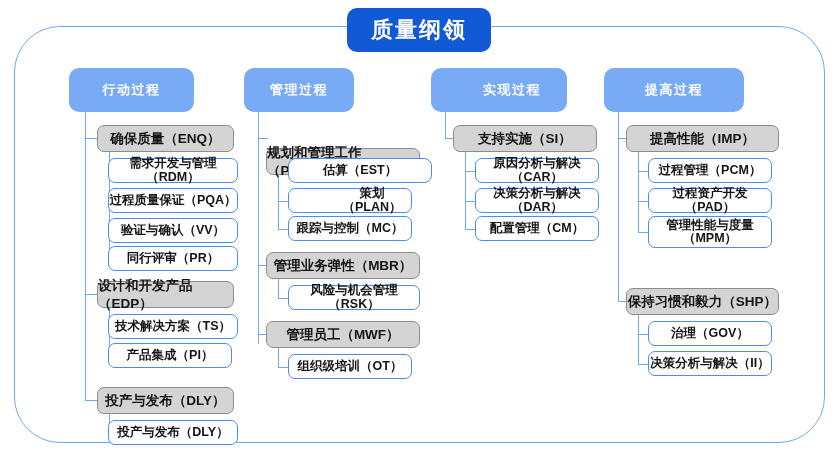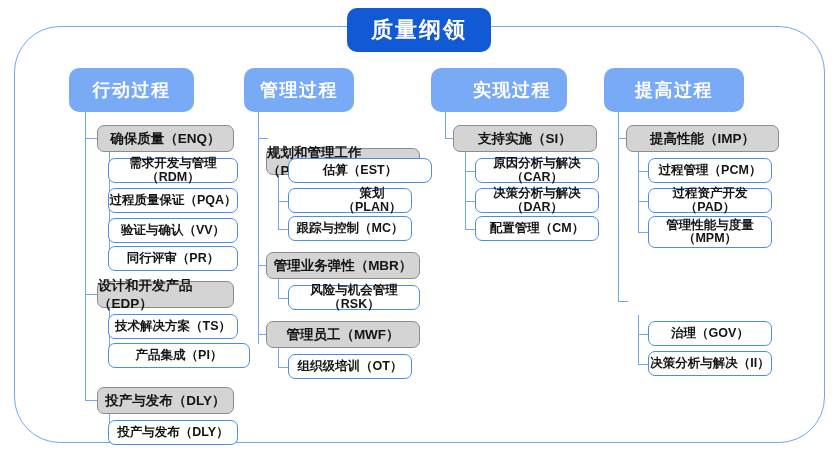--- a/index.html
+++ b/index.html
@@ -37,21 +37,21 @@
     z-index:5;
   }
   
   .col-head{
     position:absolute;
     height:44px;
     background:#79aaf5;
     border-radius:10px;
     display:flex;align-items:center;justify-content:center;
     color:#ffffff;
-    font-size:18px;font-weight:700;
+    font-size:13px;font-weight:700;
     letter-spacing:1.5px;
     z-index:4;
   }
   
   .grp{
     position:absolute;
     height:27px;
     background:#d4d4d4;
     border:1.3px solid #8c8c8c;
     border-radius:7px;
@@ -114,21 +114,21 @@
   <div class="leaf" style="left:108px;top:218px;width:130px;">验证与确认（VV）</div>
   <div class="hline" style="left:109px;top:259px;width:13px;"></div>
   <div class="leaf" style="left:108px;top:246px;width:130px;">同行评审（PR）</div>
 
   <div class="hline" style="left:85px;top:294px;width:13px;"></div>
   <div class="grp" style="left:97px;top:281px;width:137px;">设计和开发产品（EDP）</div>
   <div class="vline" style="left:109px;top:308px;height:48px;"></div>
   <div class="hline" style="left:109px;top:327px;width:13px;"></div>
   <div class="leaf" style="left:108px;top:314px;width:130px;">技术解决方案（TS）</div>
   <div class="hline" style="left:109px;top:356px;width:13px;"></div>
-  <div class="leaf" style="left:108px;top:343px;width:142px;">产品集成（PI）</div>
+  <div class="leaf" style="left:108px;top:343px;width:124px;">产品集成（PI）</div>
 
   <div class="hline" style="left:85px;top:400px;width:13px;"></div>
   <div class="grp" style="left:97px;top:387px;width:137px;">投产与发布（DLY）</div>
   <div class="vline" style="left:109px;top:414px;height:20px;"></div>
   <div class="hline" style="left:109px;top:433px;width:13px;"></div>
   <div class="leaf" style="left:108px;top:420px;width:130px;">投产与发布（DLY）</div>
 
   <div class="col-head" style="left:244px;top:68px;width:110px;">管理过程</div>
   <div class="vline" style="left:258px;top:112px;height:232px;"></div>
 
@@ -174,19 +174,20 @@
   <div class="grp" style="left:626px;top:125px;width:153px;">提高性能（IMP）</div>
   <div class="vline" style="left:638px;top:152px;height:80px;"></div>
   <div class="hline" style="left:638px;top:171px;width:13px;"></div>
   <div class="leaf" style="left:648px;top:158px;width:124px;">过程管理（PCM）</div>
   <div class="hline" style="left:638px;top:201px;width:13px;"></div>
   <div class="leaf" style="left:648px;top:188px;width:124px;">过程资产开发（PAD）</div>
   <div class="hline" style="left:638px;top:232px;width:13px;"></div>
   <div class="leaf two-line" style="left:648px;top:216px;width:124px;">管理性能与度量（MPM）</div>
 
   <div class="hline" style="left:618px;top:301px;width:10px;"></div>
+  <div class="grp" style="left:626px;top:288px;width:153px;">保持习惯和毅力（SHP）</div>
   <div class="vline" style="left:638px;top:315px;height:50px;"></div>
   <div class="hline" style="left:638px;top:334px;width:13px;"></div>
   <div class="leaf" style="left:648px;top:321px;width:124px;">治理（GOV）</div>
   <div class="hline" style="left:638px;top:364px;width:13px;"></div>
   <div class="leaf" style="left:648px;top:351px;width:124px;">决策分析与解决（II）</div>
 
 </div>
 
 </body></html>

